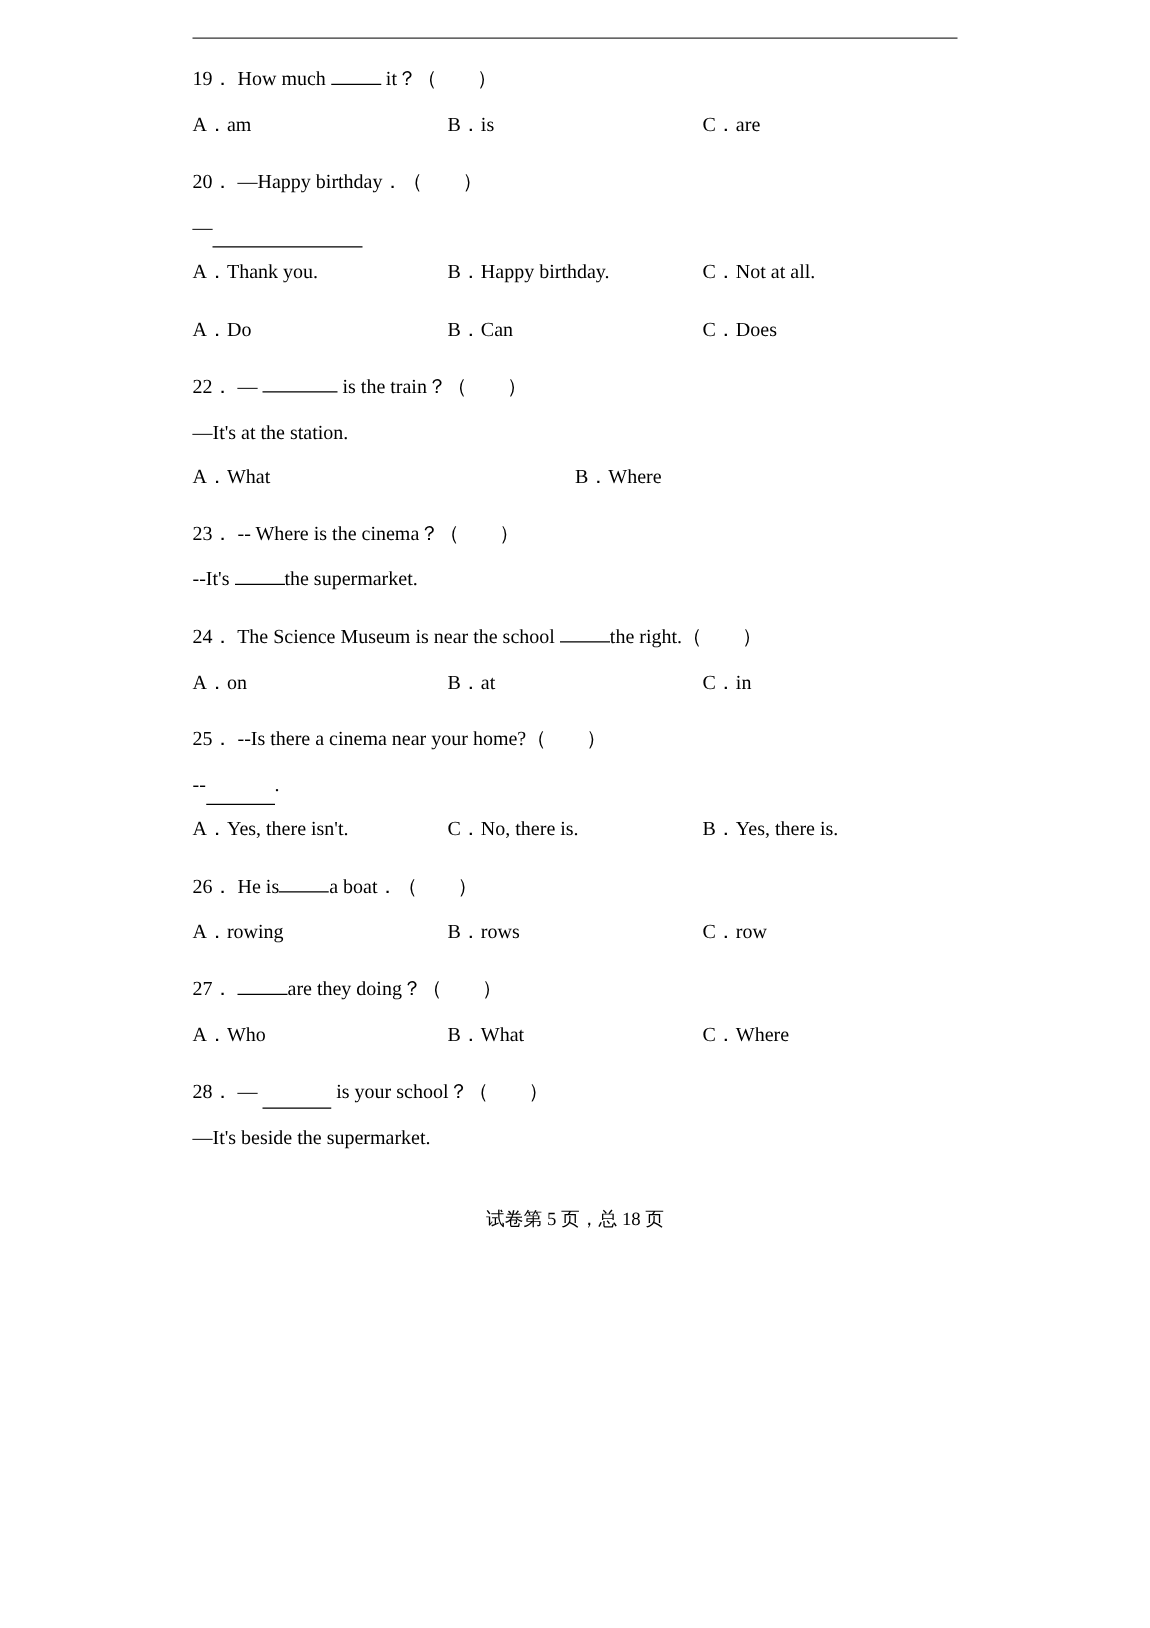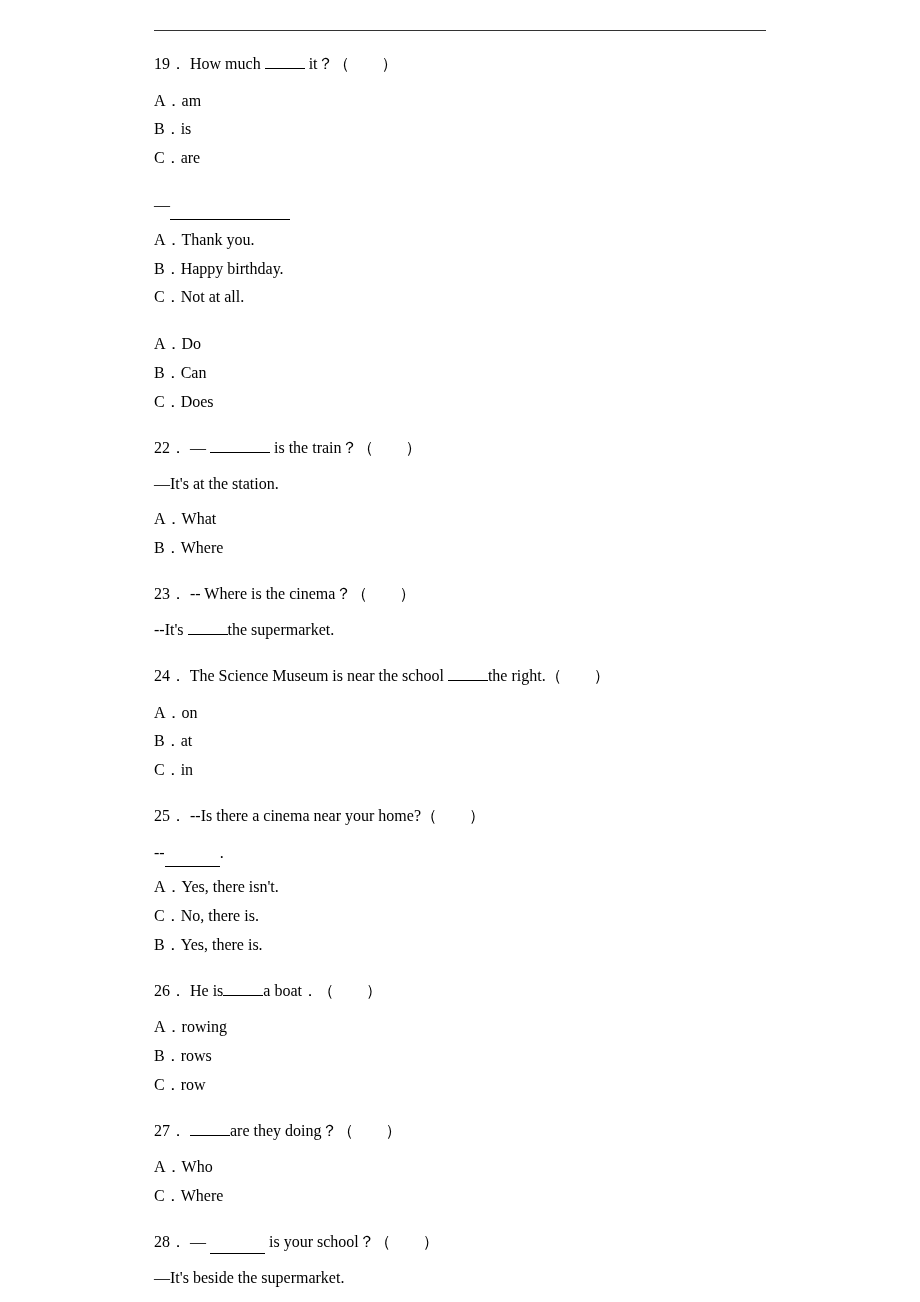--- a/index.html
+++ b/index.html
@@ -22,21 +22,21 @@
     }
     .question-block {
       margin-bottom: 18px;
     }
     .question-stem {
       margin-bottom: 10px;
       line-height: 1.6;
     }
     .options-row {
       display: flex;
-      flex-direction: column;
+      flex-direction: row;
       margin-bottom: 6px;
       line-height: 1.8;
     }
     .option {
       min-width: 200px;
       flex: 1;
     }
     .option-wide {
       flex: 2;
     }
@@ -83,20 +83,24 @@
     <span>How much <span class="blank-short"></span> it？（　　）</span>
   </div>
   <div class="options-row">
     <span class="option">A．am</span>
     <span class="option">B．is</span>
     <span class="option">C．are</span>
   </div>
 </div>
 
 <div class="question-block">
+  <div class="question-stem">
+    <span>20．</span>
+    <span>—Happy birthday．（　　）</span>
+  </div>
   <div class="dialog-line">
     <span>—<span class="answer-blank-long"></span></span>
   </div>
   <div class="options-row" style="margin-top:6px;justify-content:flex-end;">
     <span class="option">A．Thank you.</span>
     <span class="option">B．Happy birthday.</span>
     <span class="option">C．Not at all.</span>
   </div>
 </div>
 
@@ -171,20 +175,21 @@
   </div>
 </div>
 
 <div class="question-block">
   <div class="question-stem">
     <span>27．</span>
     <span><span class="blank-short"></span>are they doing？（　　）</span>
   </div>
   <div class="options-row">
     <span class="option">A．Who</span>
+    <span class="option">B．What</span>
     <span class="option">C．Where</span>
   </div>
 </div>
 
 <div class="question-block">
   <div class="question-stem">
     <span>28．</span>
     <span>— <span class="answer-blank"></span> is your school？（　　）</span>
   </div>
   <div class="dialog-line">

